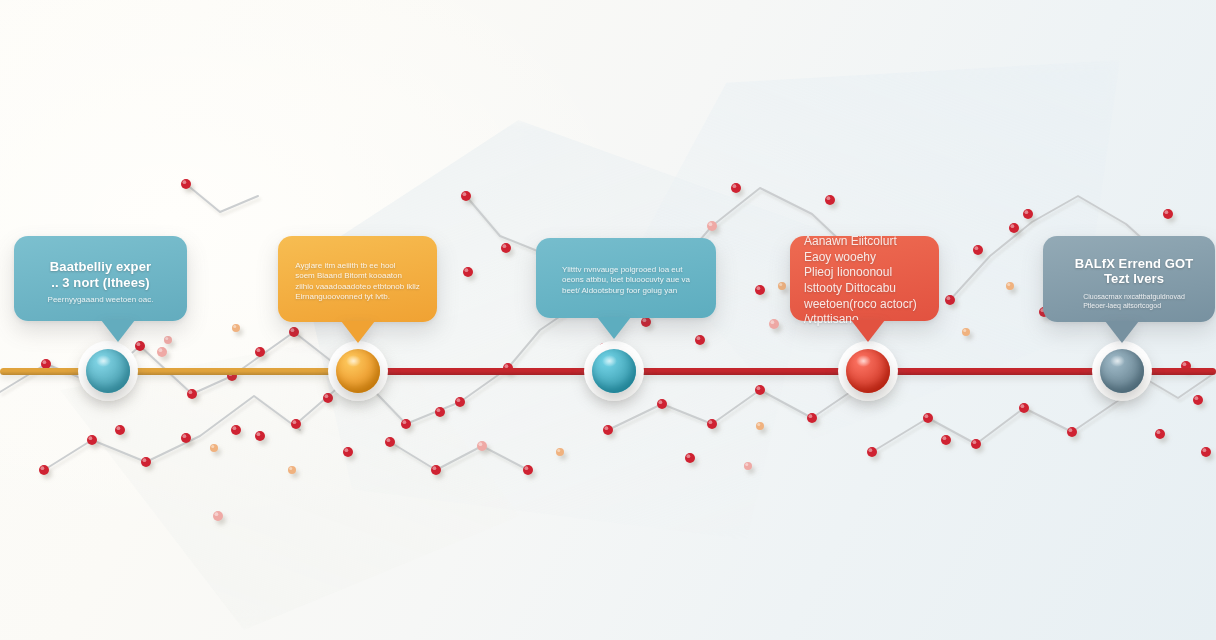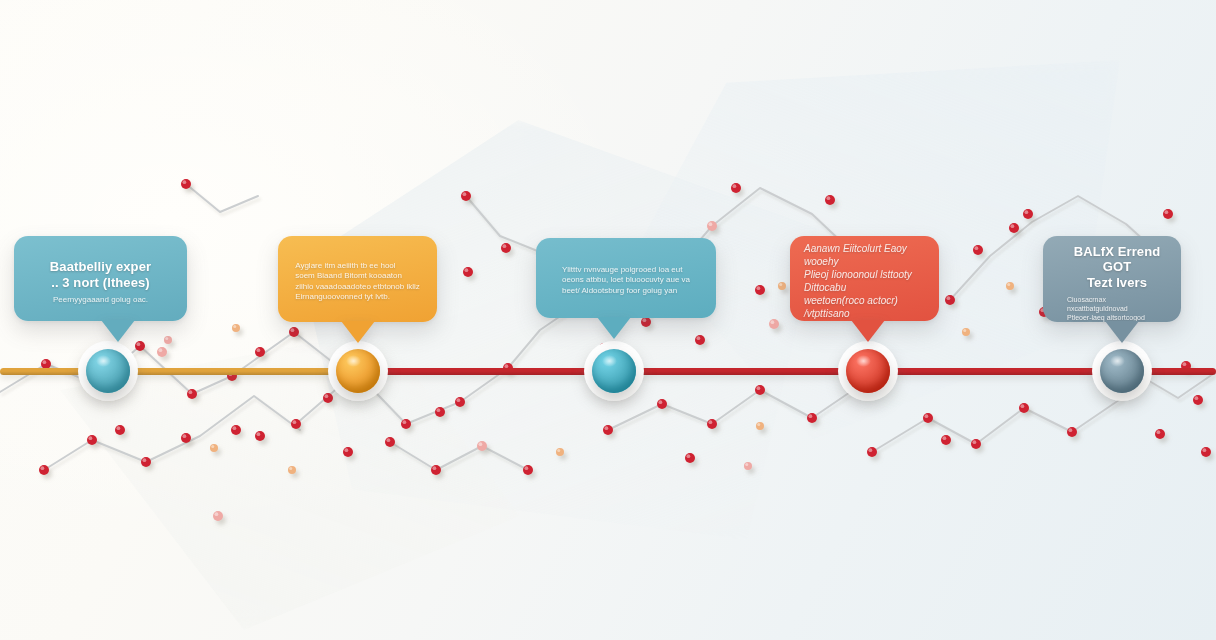--- a/index.html
+++ b/index.html
@@ -423,43 +423,43 @@
       <div class="ball" style="left: 592px; top: 349px; width: 44px; height: 44px; background: radial-gradient(circle at 34% 28%, rgb(117, 214, 233) 0%, rgb(79, 176, 195) 46%, rgb(45, 142, 161) 100%); box-shadow: rgb(33, 130, 149) -3px -5px 9px inset, rgba(100, 95, 90, 0.3) 0px 7px 13px;"></div>
       <div class="halo" style="left: 838px; top: 341px; width: 60px; height: 60px;"></div>
       <div class="ball" style="left: 846px; top: 349px; width: 44px; height: 44px; background: radial-gradient(circle at 34% 28%, rgb(255, 118, 101) 0%, rgb(226, 80, 63) 46%, rgb(192, 46, 29) 100%); box-shadow: rgb(180, 34, 17) -3px -5px 9px inset, rgba(100, 95, 90, 0.3) 0px 7px 13px;"></div>
       <div class="halo" style="left: 1092px; top: 341px; width: 60px; height: 60px;"></div>
       <div class="ball" style="left: 1100px; top: 349px; width: 44px; height: 44px; background: radial-gradient(circle at 34% 28%, rgb(161, 188, 202) 0%, rgb(123, 150, 164) 46%, rgb(89, 116, 130) 100%); box-shadow: rgb(77, 104, 118) -3px -5px 9px inset, rgba(100, 95, 90, 0.3) 0px 7px 13px;"></div>
     </div>
   <div id="bubbles-layer">
       <div class="bubble" style="left: 14px; top: 236px; width: 173px; height: 85px; background: linear-gradient(170deg, rgb(124, 192, 207) 0%, rgb(99, 172, 190) 100%);">
         <div class="btitle" style="font-size: 13px;">Baatbelliy exper
 .. 3 nort (lthees)</div>
-        <div class="bbody" style="font-size: 8px;">Peernyygaaand goiug oac.</div>
+        <div class="bbody" style="font-size: 8px;">Peernyygaaand weetoen oac.</div>
       </div>
       <div class="tail" style="left: 101px; top: 320px; border-left: 17px solid transparent; border-right: 17px solid transparent; border-top: 22px solid rgb(99, 172, 190); filter: drop-shadow(rgba(95, 95, 100, 0.22) 0px 5px 6px);"></div>
       <div class="bubble" style="left: 278px; top: 236px; width: 159px; height: 86px; background: linear-gradient(170deg, rgb(247, 189, 82) 0%, rgb(240, 162, 51) 100%);">
         <div class="bbody" style="font-size: 8px;">Ayglare itm aeiiith tb ee hool
 soem Biaand Bitomt  kooaaton
 ziihio vaaadoaadoteo etbtonob ikliz
 Eirnanguoovonned tyt lvtb.</div>
       </div>
       <div class="tail" style="left: 341px; top: 321px; border-left: 17px solid transparent; border-right: 17px solid transparent; border-top: 22px solid rgb(240, 162, 51); filter: drop-shadow(rgba(95, 95, 100, 0.22) 0px 5px 6px);"></div>
       <div class="bubble" style="left: 536px; top: 238px; width: 180px; height: 80px; background: linear-gradient(170deg, rgb(118, 189, 205) 0%, rgb(93, 173, 191) 100%);">
         <div class="bbody" style="font-size: 8px;">Ylitttv nvnvauge poigrooed loa eut
 oeons atbbu, loet bluoocuvty aue va
 beet/ Aldootsburg  foor goiug yan</div>
       </div>
       <div class="tail" style="left: 597px; top: 317px; border-left: 17px solid transparent; border-right: 17px solid transparent; border-top: 22px solid rgb(93, 173, 191); filter: drop-shadow(rgba(95, 95, 100, 0.22) 0px 5px 6px);"></div>
       <div class="bubble" style="left: 790px; top: 236px; width: 149px; height: 85px; background: linear-gradient(170deg, rgb(238, 107, 82) 0%, rgb(226, 82, 64) 100%);">
-        <div class="bbody" style="font-size: 10px; font-style: italic;">Aanawn Eiitcolurt Eaoy wooehy
+        <div class="bbody" style="font-size: 12px;">Aanawn Eiitcolurt Eaoy wooehy
 Plieoj Iionoonoul  lsttooty Dittocabu
 weetoen(roco actocr)  /vtpttisano</div>
       </div>
       <div class="tail" style="left: 851px; top: 320px; border-left: 17px solid transparent; border-right: 17px solid transparent; border-top: 22px solid rgb(226, 82, 64); filter: drop-shadow(rgba(95, 95, 100, 0.22) 0px 5px 6px);"></div>
-      <div class="bubble" style="left: 1043px; top: 236px; width: 138px; height: 86px; background: linear-gradient(170deg, rgb(147, 170, 182) 0%, rgb(119, 145, 160) 100%); padding-left: 24px;">
+      <div class="bubble" style="left: 1043px; top: 236px; width: 172px; height: 86px; background: linear-gradient(170deg, rgb(147, 170, 182) 0%, rgb(119, 145, 160) 100%); padding-left: 24px;">
         <div class="btitle" style="font-size: 13px;">BALfX Errend GOT
 Tezt Ivers</div>
         <div class="bbody" style="font-size: 7px;">Ciuosacrnax nxcattbatguldnovad
 Ptleoer-laeq aitsortcogod</div>
       </div>
       <div class="tail" style="left: 1105px; top: 321px; border-left: 17px solid transparent; border-right: 17px solid transparent; border-top: 22px solid rgb(119, 145, 160); filter: drop-shadow(rgba(95, 95, 100, 0.22) 0px 5px 6px);"></div>
     </div>
 
 </div>
 

